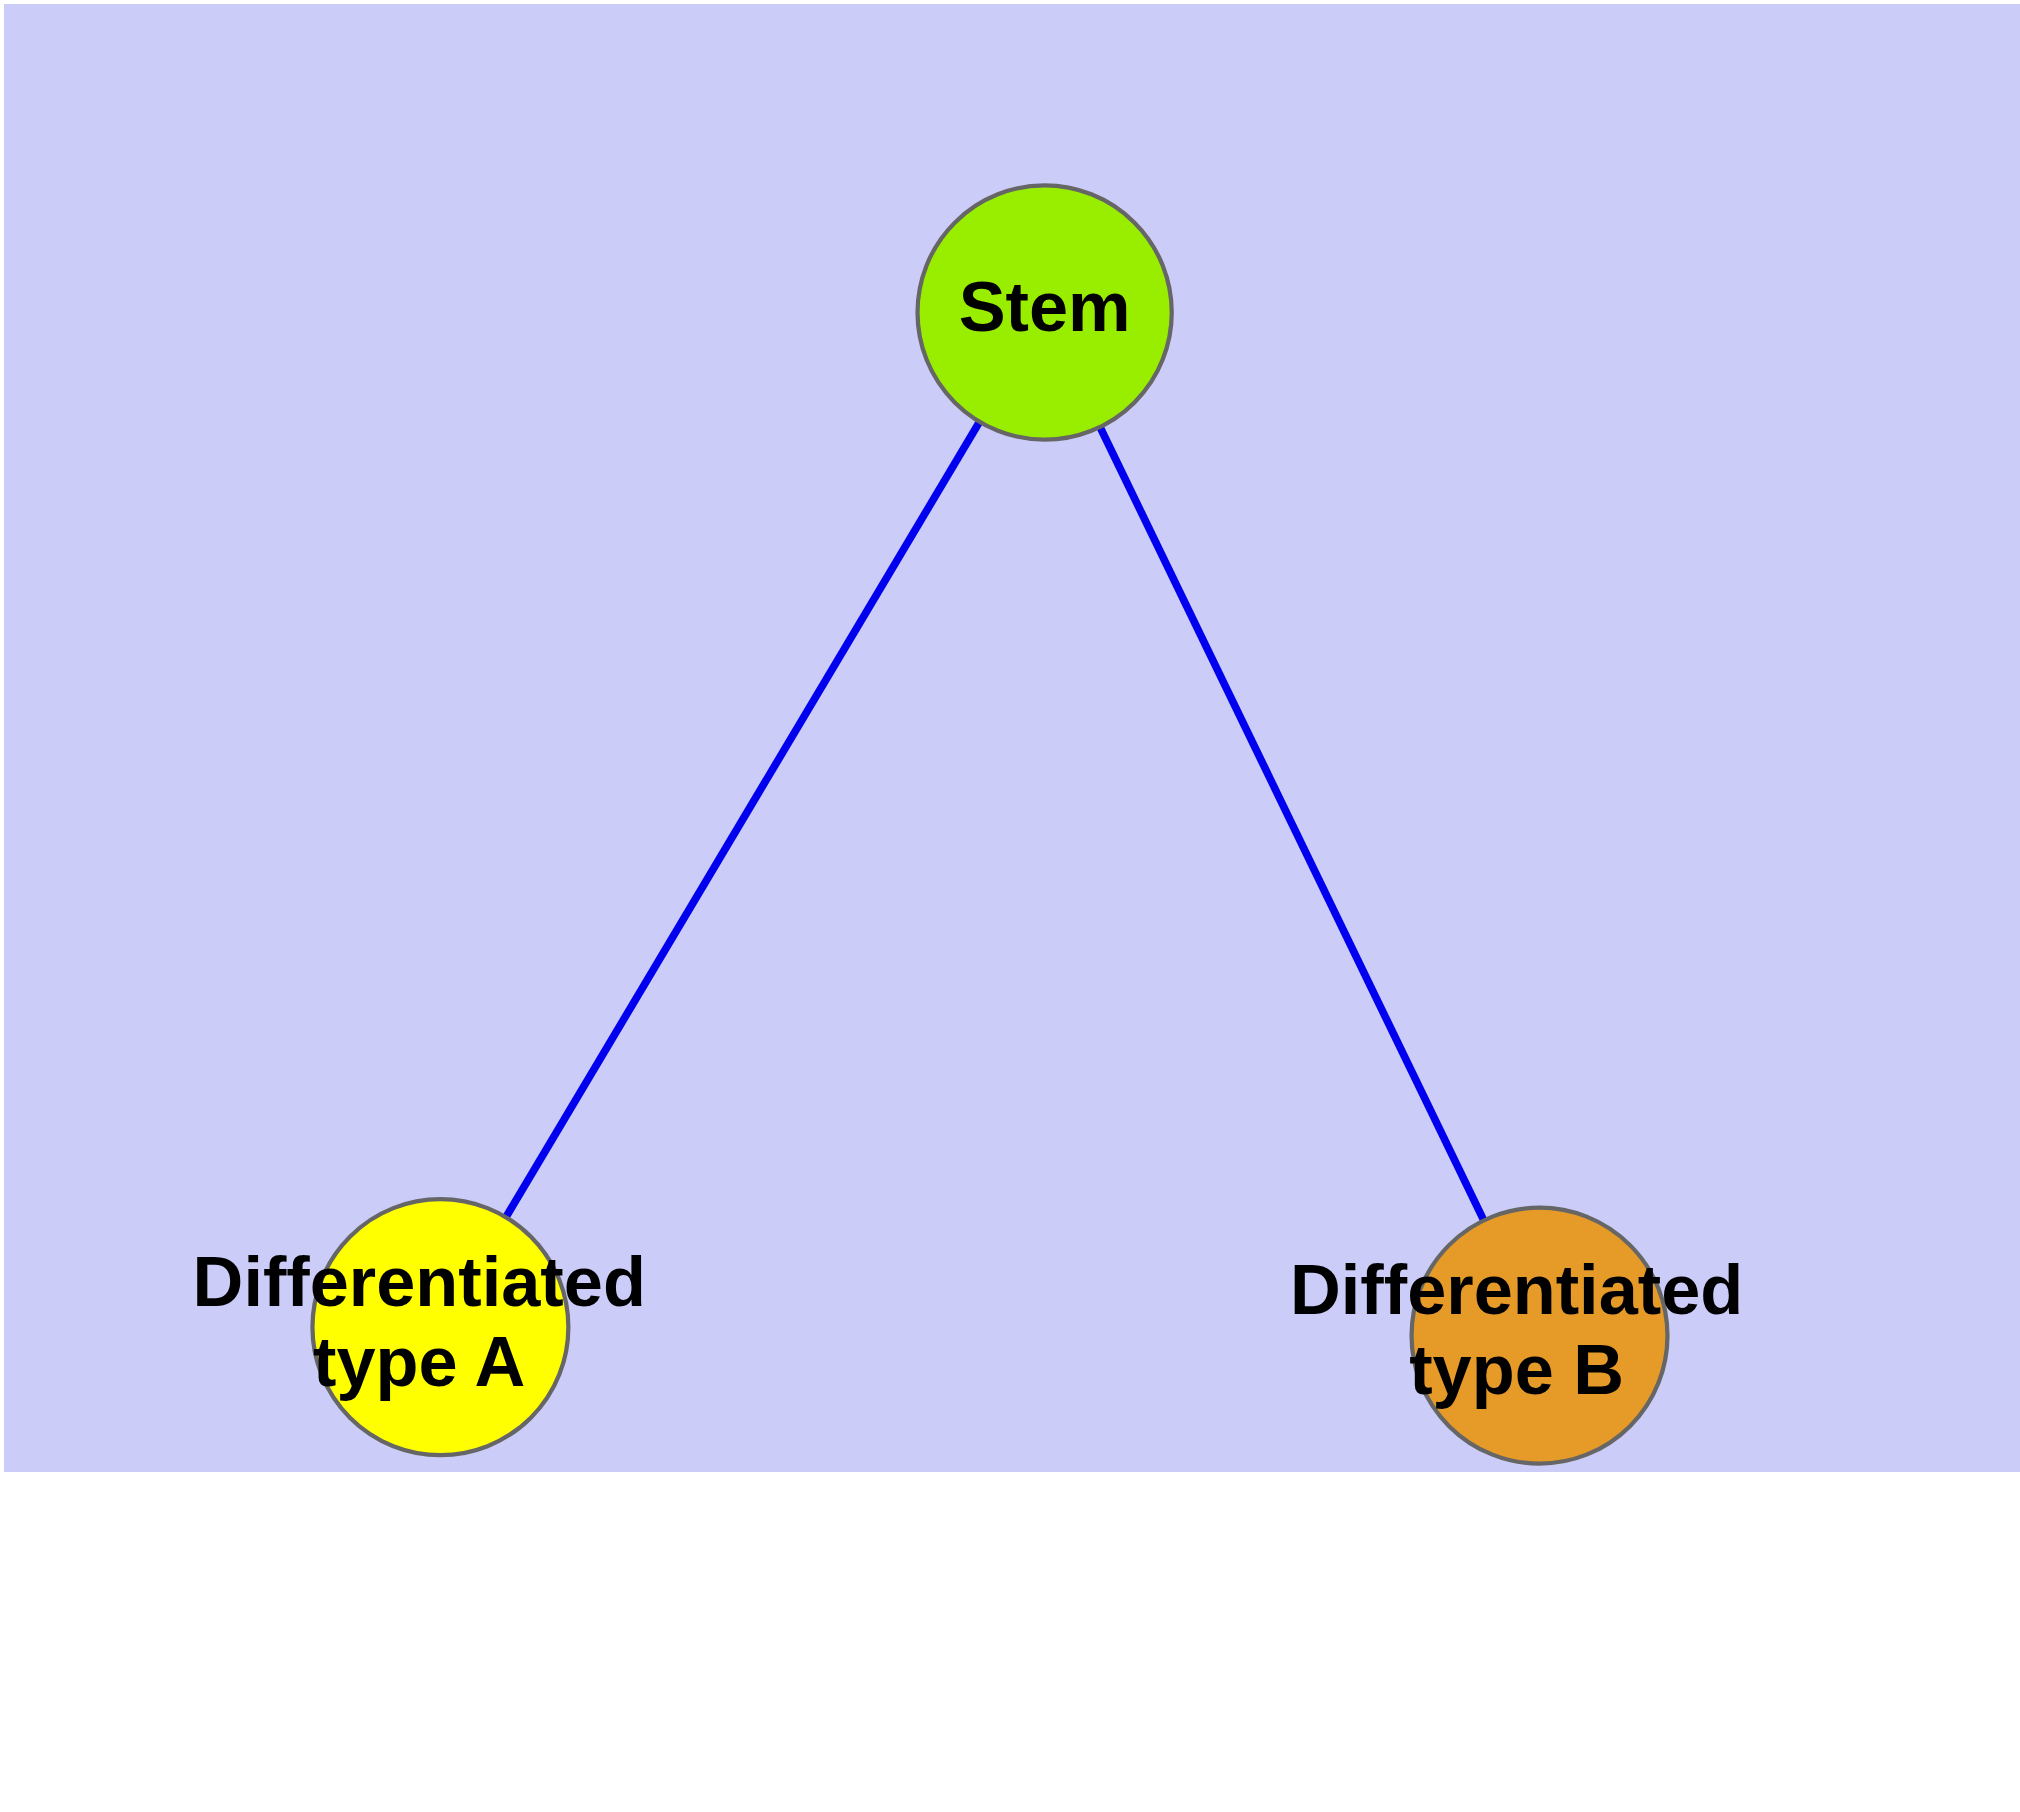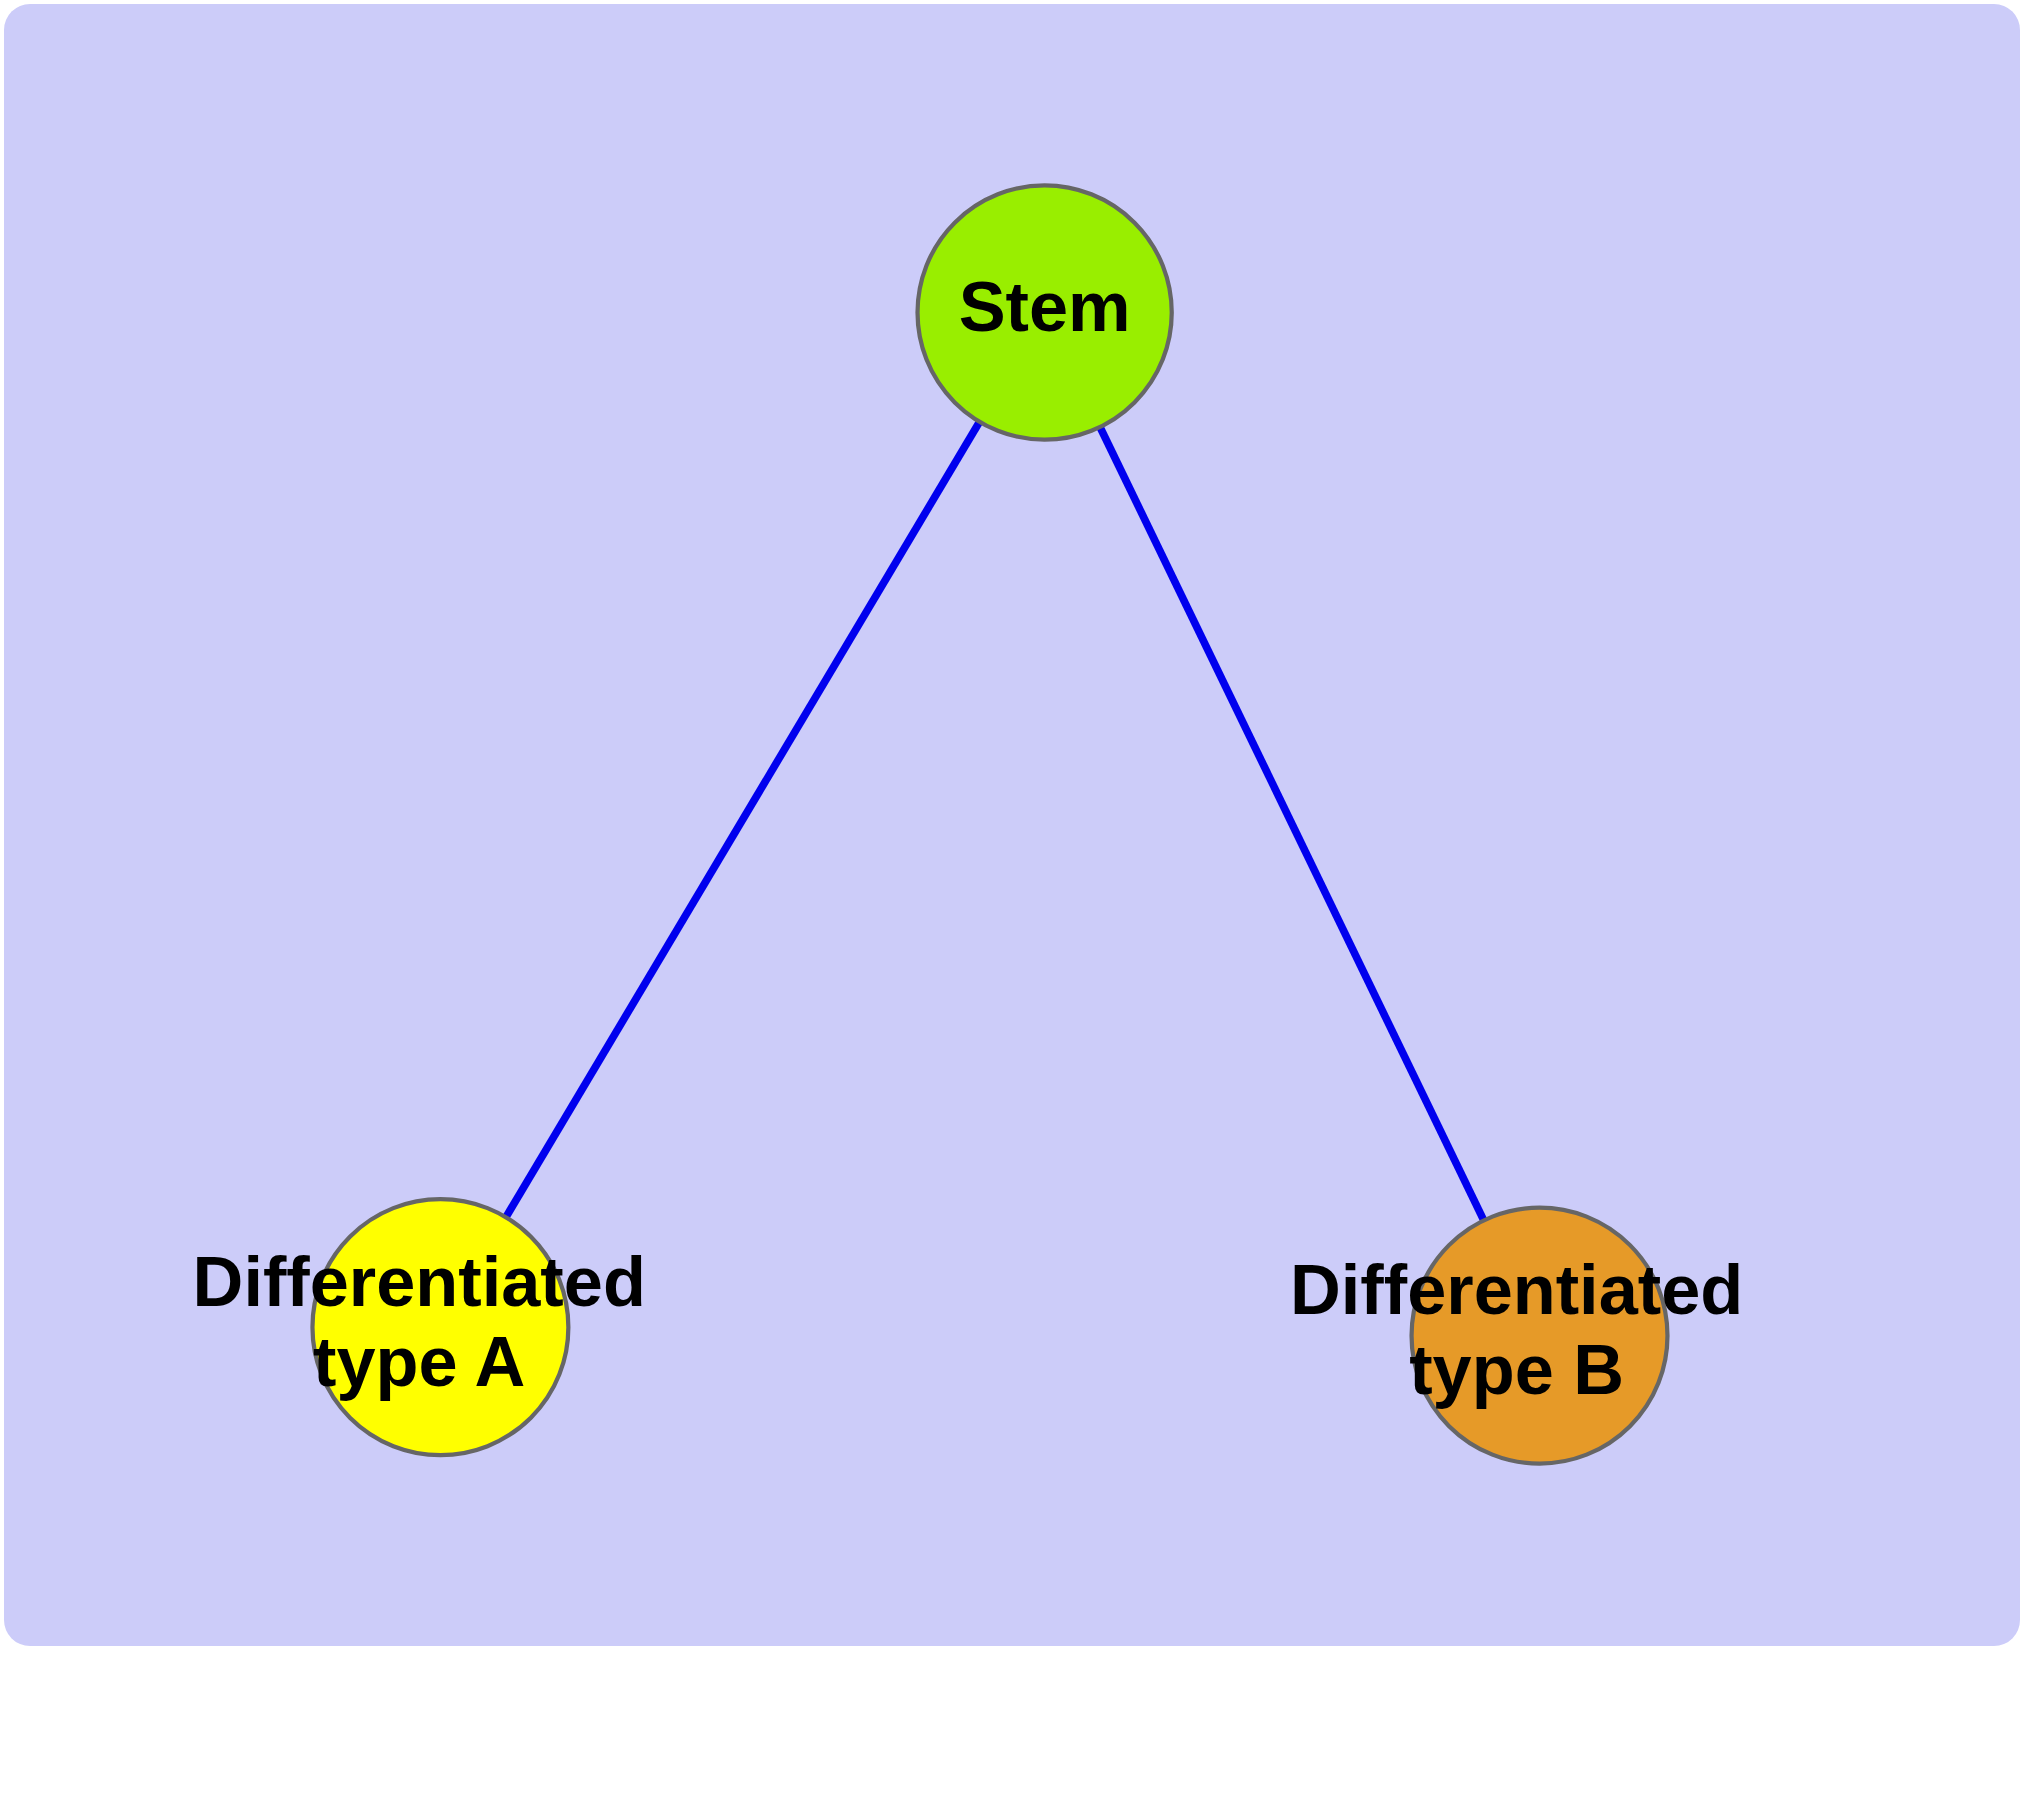--- a/index.html
+++ b/index.html
@@ -21,24 +21,23 @@
     height: 1812px;
     background: #ffffff;
     box-sizing: border-box;
   }
 
   .plot-area {
     position: absolute;
     left: 4.2px;
     top: 4.2px;
     width: 2016px;
-    height: 1642px;
+    height: 1468px;
     background: #ccccf9;
     overflow: hidden;
-    border-radius: 26px;
   }
 
   svg.graph-svg {
     position: absolute;
     left: 0;
     top: 0;
     width: 2016px;
     height: 1808px;
     display: block;
     overflow: visible;

